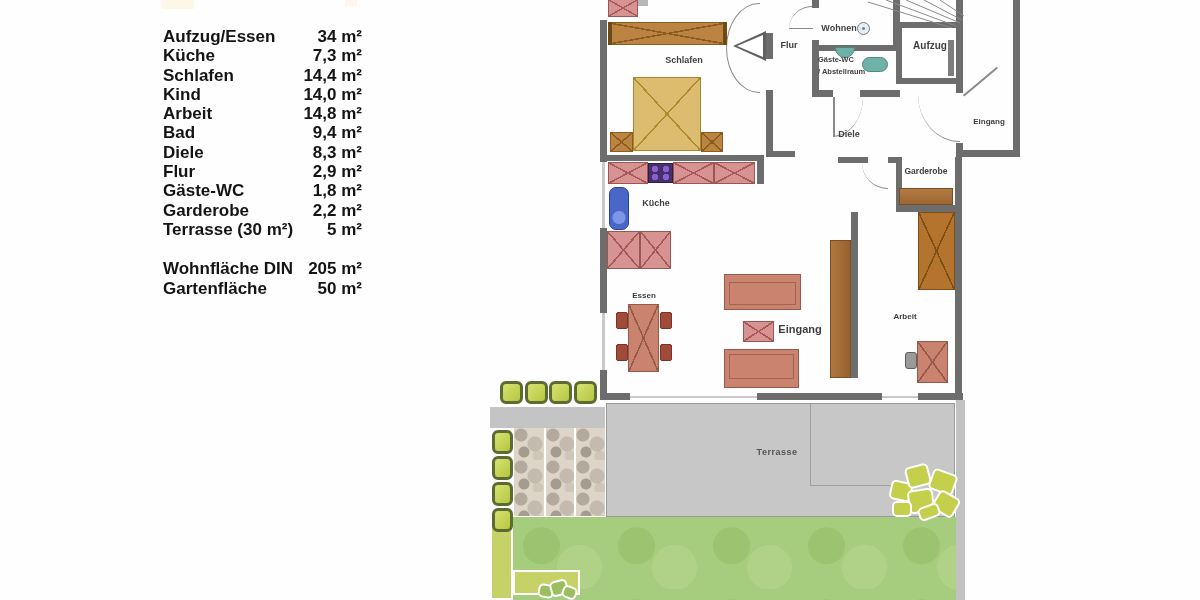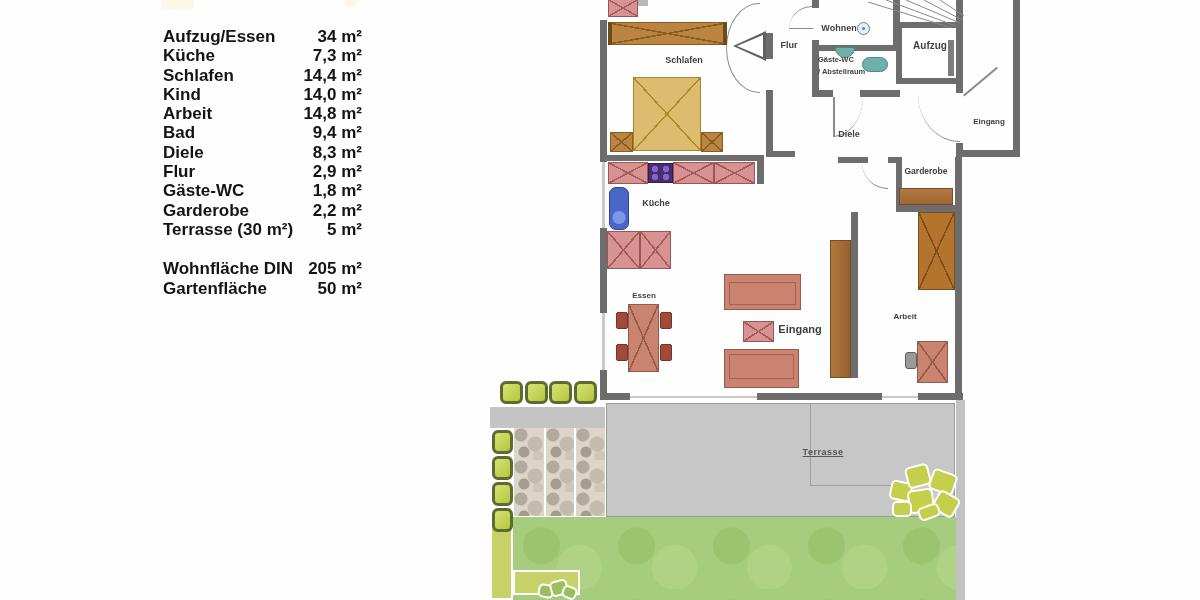--- a/index.html
+++ b/index.html
@@ -120,21 +120,21 @@
 
 <div class="abs" style="left:490px;top:407px;width:115px;height:21px;background:#c4c4c4;"></div>
 <div class="pebbles" style="left:514px;top:428px;width:30px;height:88px;"></div>
 <div class="pebbles" style="left:546px;top:428px;width:28px;height:88px;"></div>
 <div class="pebbles" style="left:576px;top:428px;width:29px;height:88px;"></div>
 <div class="grass" style="left:513px;top:517px;width:443px;height:83px;"></div>
 <div class="abs" style="left:956px;top:400px;width:9px;height:200px;background:#c2c2c2;"></div>
 <div class="abs" style="left:606px;top:403px;width:349px;height:114px;background:#c7c7c7;border:1px solid #9a9a9a;"></div>
 <div class="tline" style="left:810px;top:404px;width:1px;height:82px;"></div>
 <div class="tline" style="left:810px;top:485px;width:87px;height:1px;"></div>
-<div class="rlabel" style="left:823px;top:452px;color:#555;letter-spacing:.5px;text-decoration:underline;">Terrasse</div>
+<div class="rlabel" style="left:777px;top:452px;color:#555;letter-spacing:.5px;">Terrasse</div>
 
 <div class="hedge" style="left:490px;top:520px;width:23px;height:80px;"></div>
 <div class="hedge" style="left:513px;top:570px;width:67px;height:25px;"></div>
 <div class="planter" style="left:500px;top:381px;width:23px;height:23px;"></div>
 <div class="planter" style="left:525px;top:381px;width:23px;height:23px;"></div>
 <div class="planter" style="left:549px;top:381px;width:23px;height:23px;"></div>
 <div class="planter" style="left:574px;top:381px;width:23px;height:23px;"></div>
 <div class="planter" style="left:492px;top:430px;width:21px;height:24px;"></div>
 <div class="planter" style="left:492px;top:456px;width:21px;height:24px;"></div>
 <div class="planter" style="left:492px;top:482px;width:21px;height:24px;"></div>

